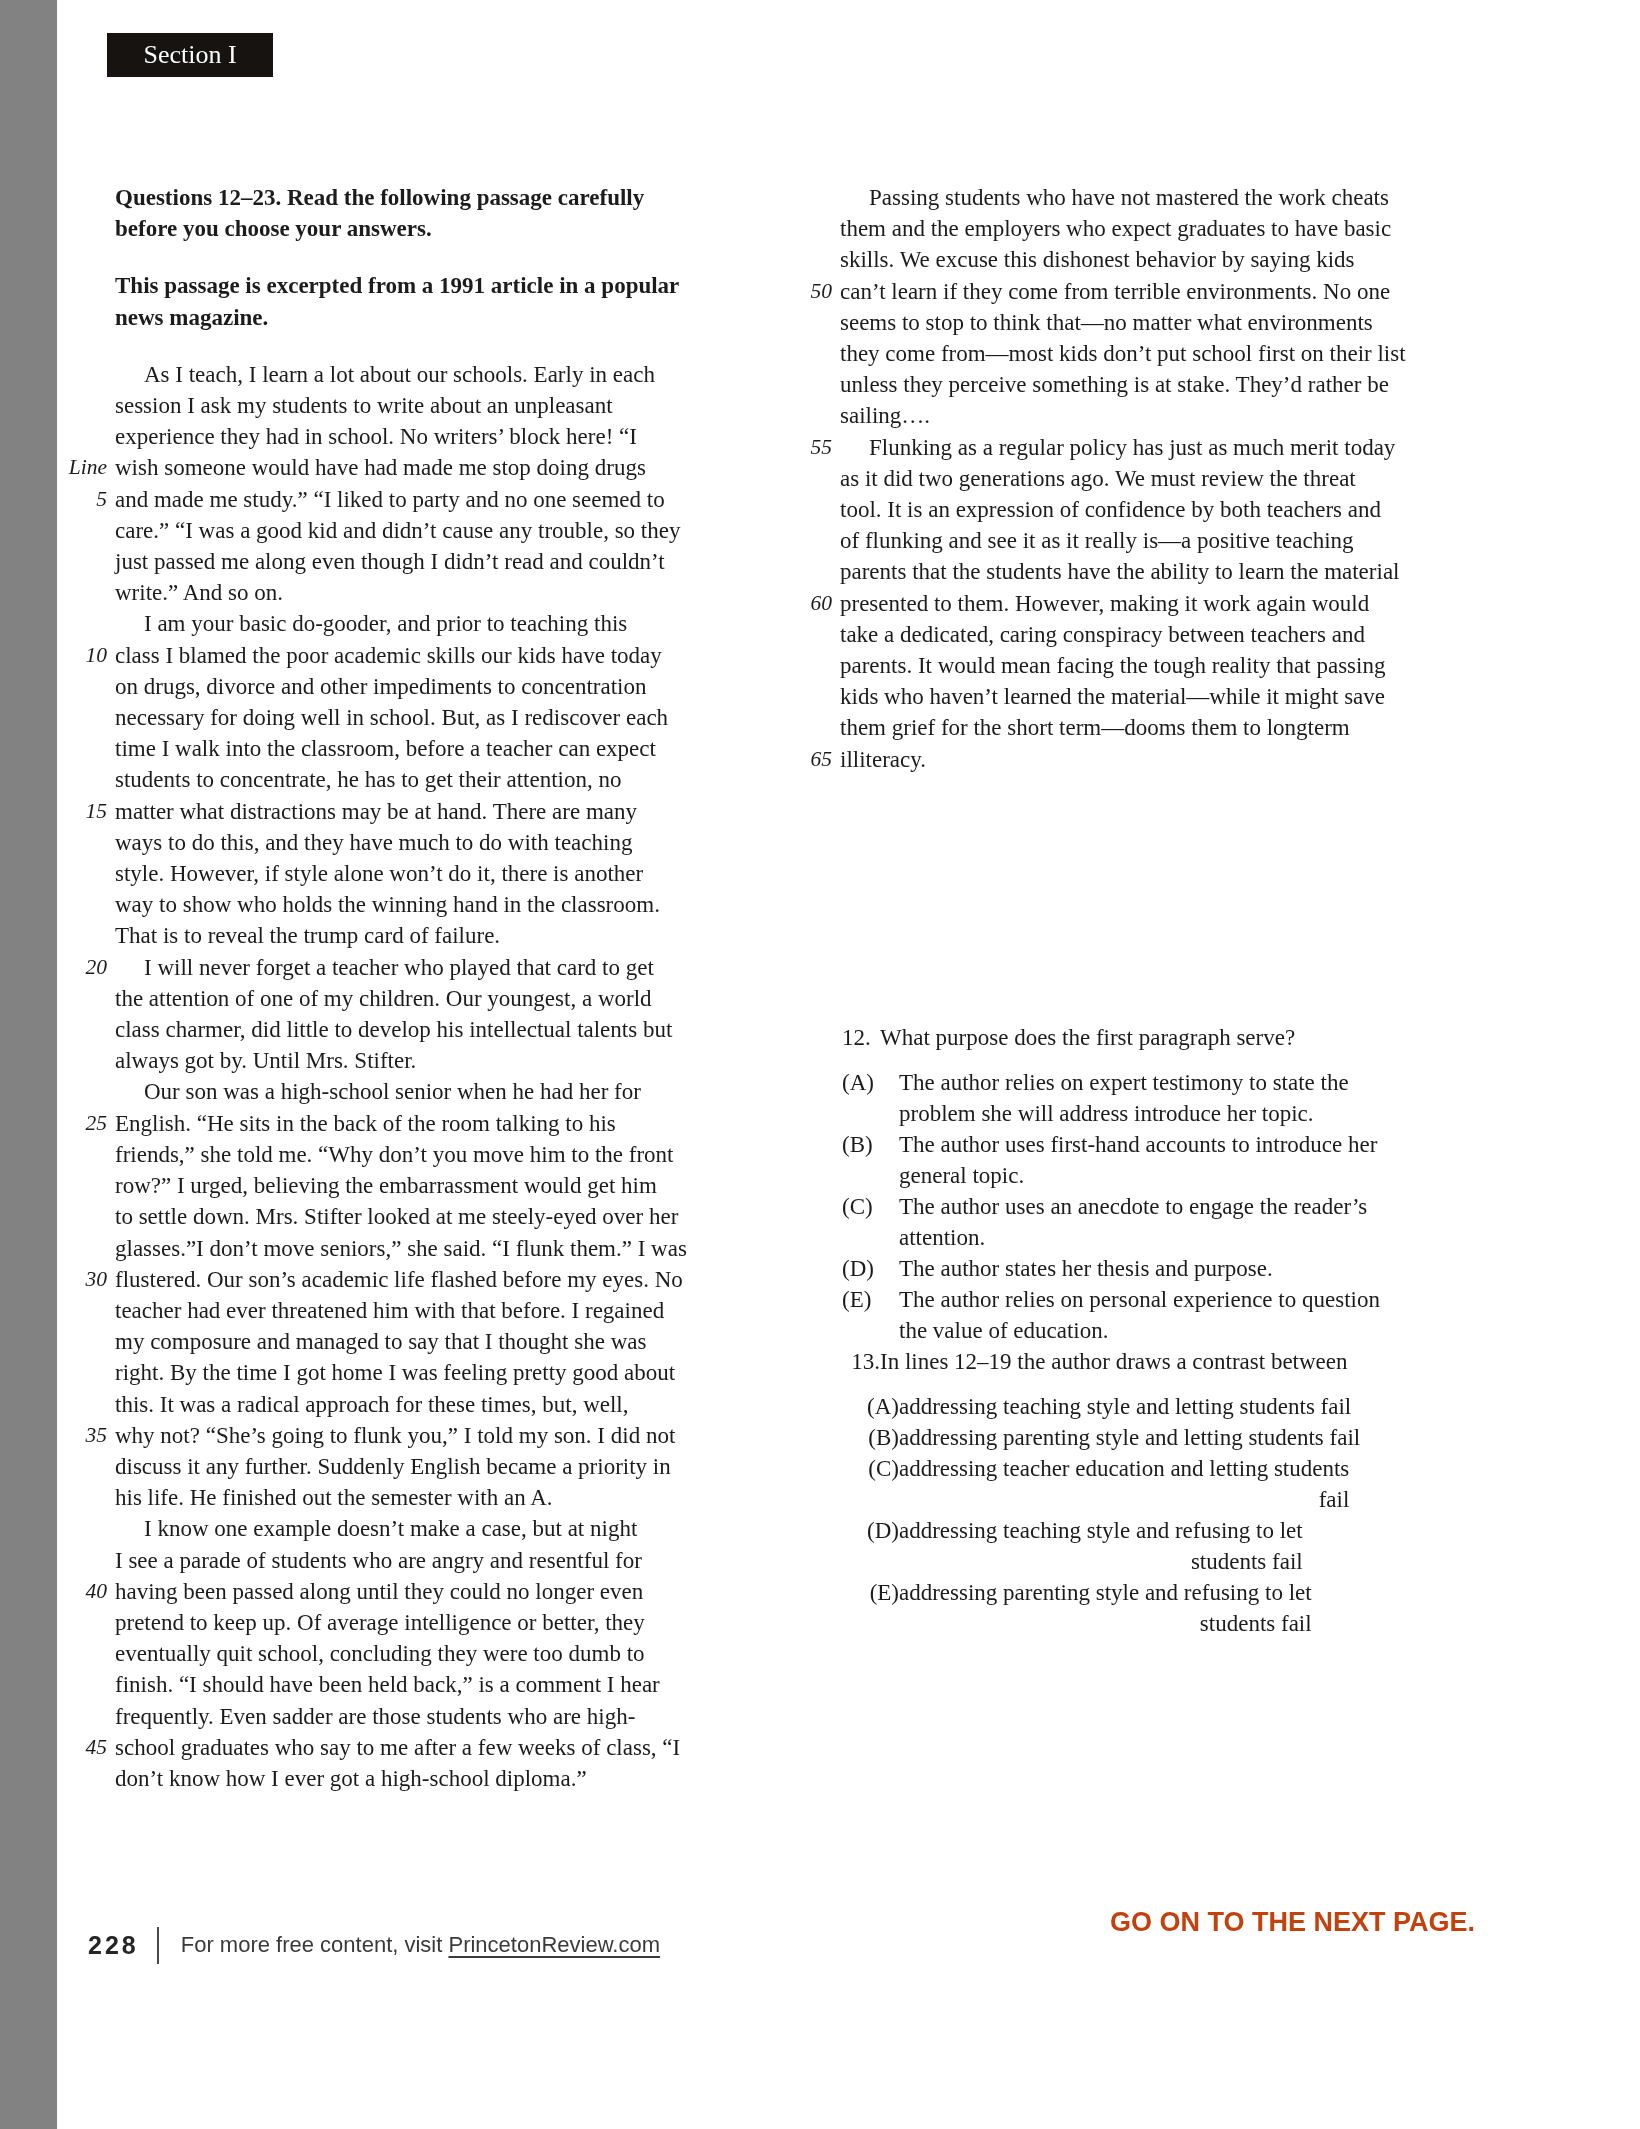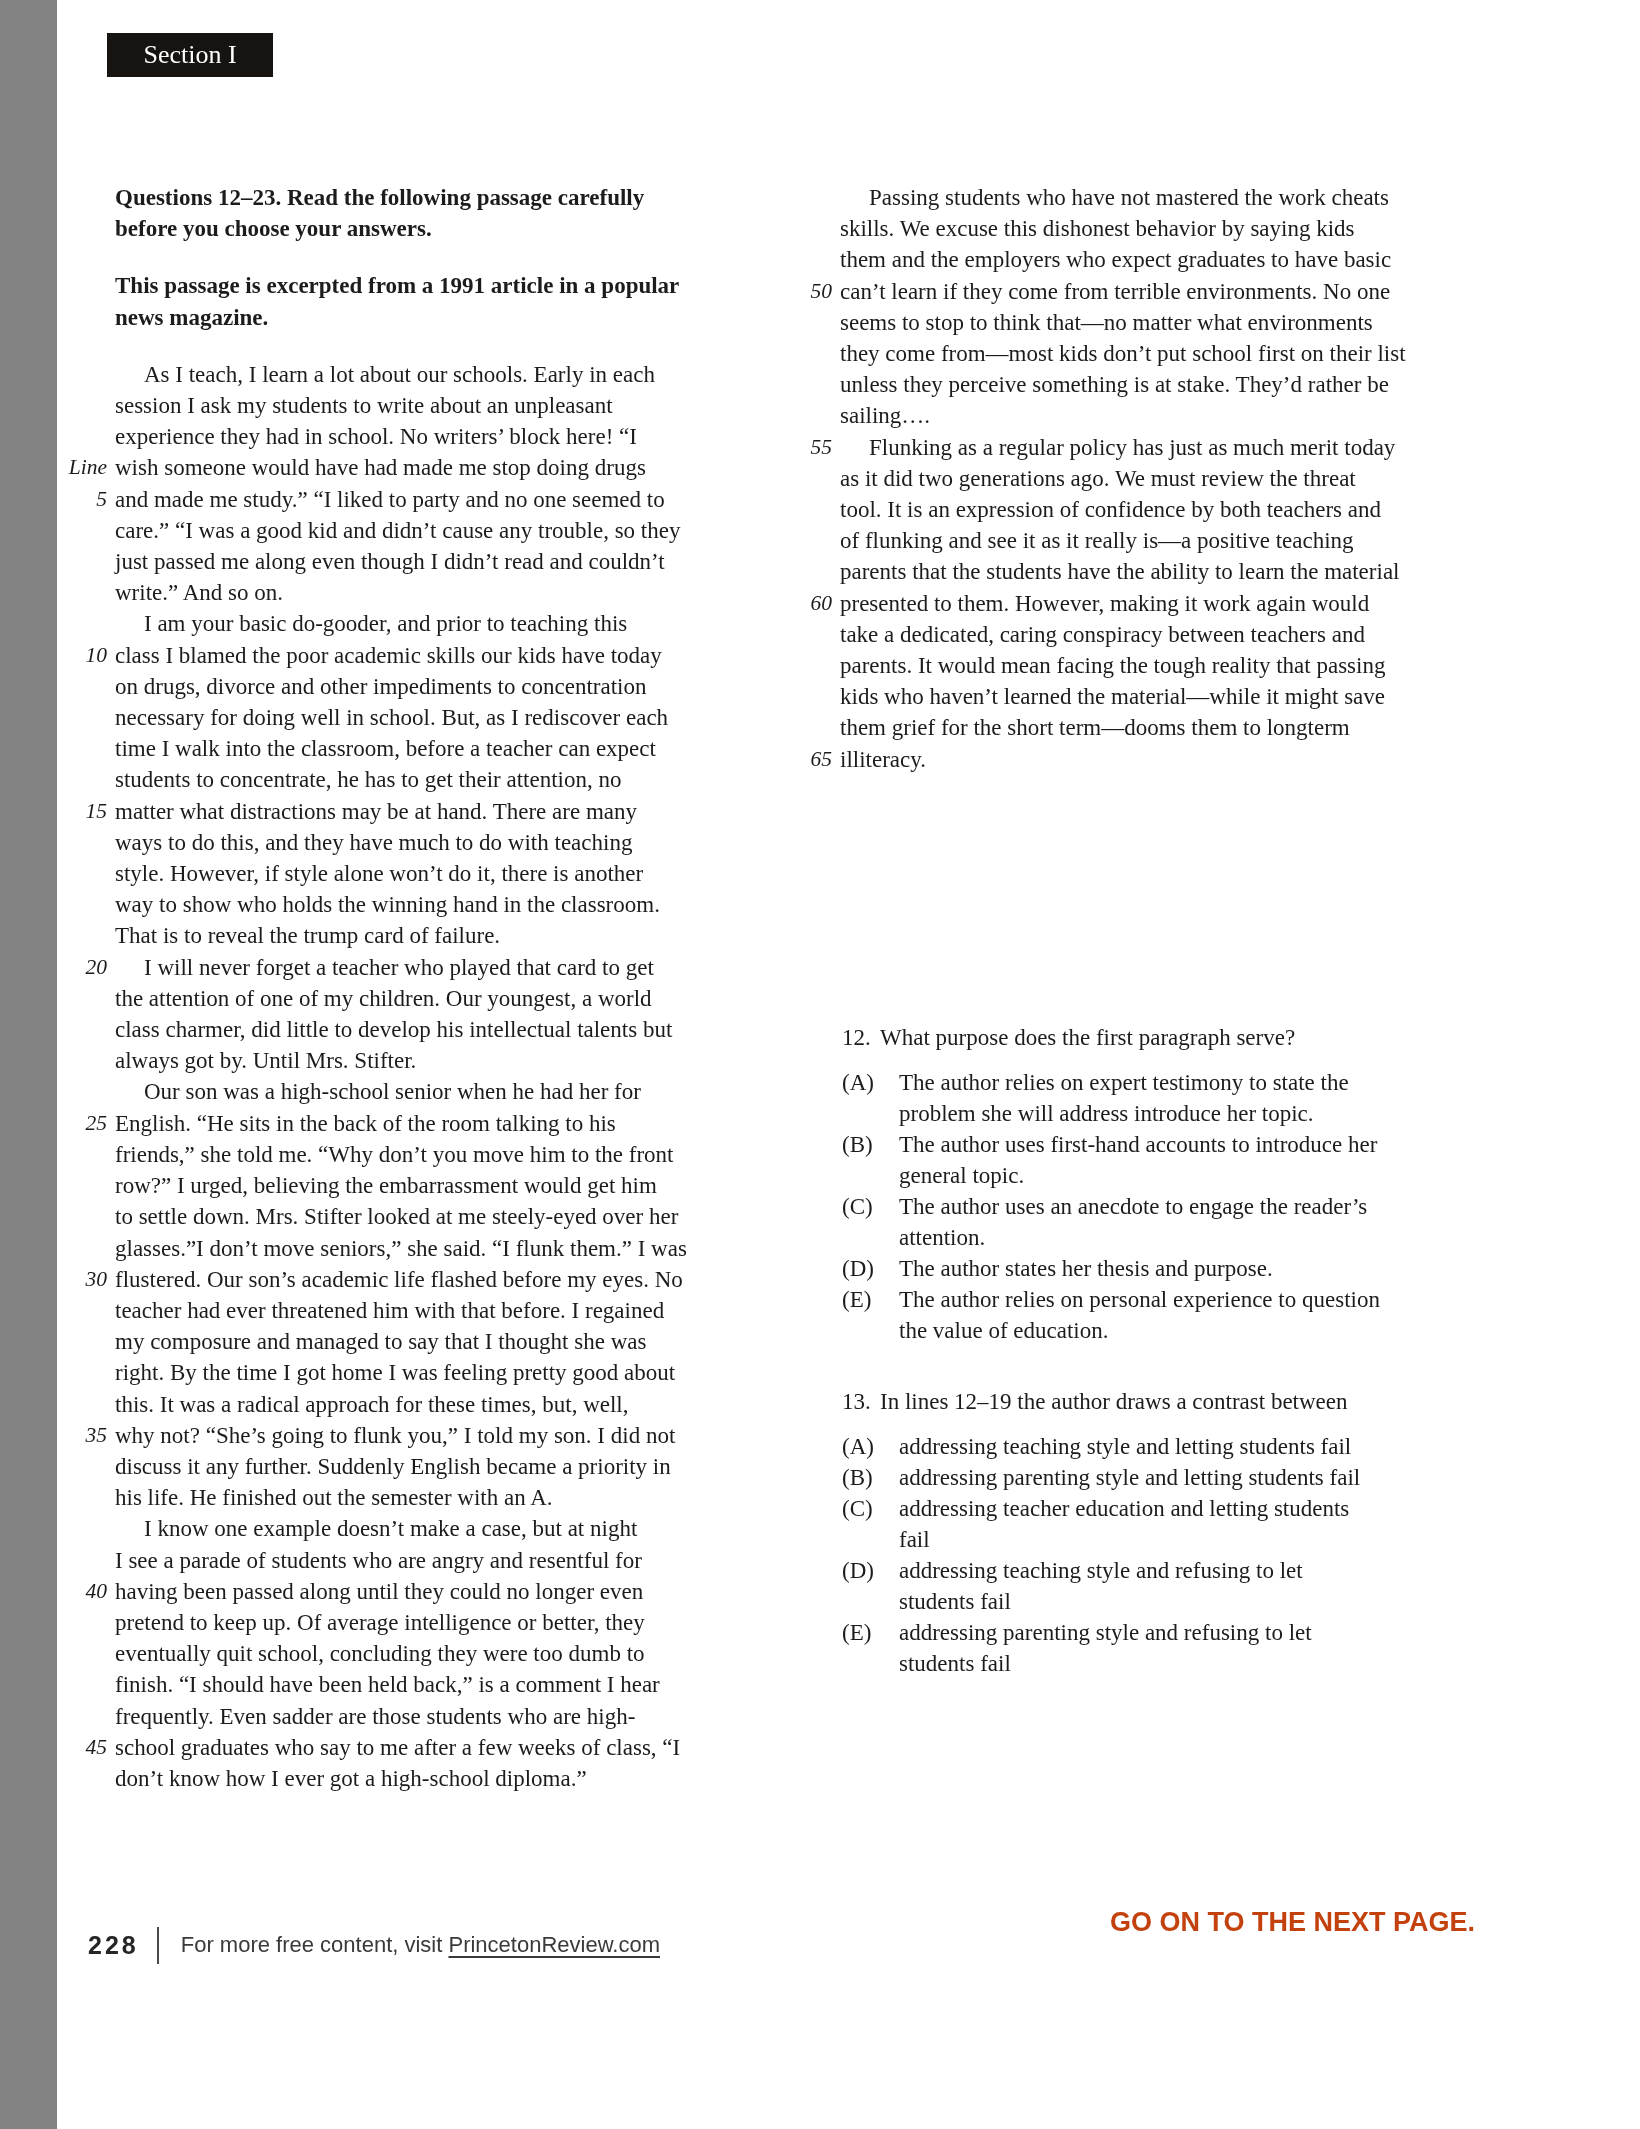--- a/index.html
+++ b/index.html
@@ -18,21 +18,21 @@
   .bold-head{font-weight:bold;margin-left:50px;}
   .bold-head .hline{line-height:31.2px;font-size:23px;white-space:nowrap;}
   .src-note{margin-top:26px;}
   .passage-lines{margin-top:26px;}
   .right-col .passage-lines{margin-top:0;}
   .pline{display:flex;line-height:31.2px;font-size:23px;}
   .lnum{flex:none;width:42px;padding-right:8px;text-align:right;font-style:italic;font-size:21.5px;}
   .ltxt{white-space:nowrap;}
   .pline.indent .ltxt{text-indent:29px;}
   .questions{position:absolute;left:842px;top:1022px;width:660px;}
-  .question + .question{margin-top:40px;}
+  .question + .question{text-align:right;}
   .qstem{display:flex;line-height:31px;font-size:23px;margin-bottom:14px;}
   .qnum{flex:none;width:38px;}
   .stem-text{white-space:nowrap;}
   .choice{display:flex;font-size:23px;line-height:31px;}
   .cletter{flex:none;width:57px;}
   .ctext .cline{white-space:nowrap;line-height:31px;}
   .go-on{
     position:absolute;left:1110px;top:1907px;
     font-family:"Liberation Sans", sans-serif;font-weight:bold;font-size:27px;
     letter-spacing:0px;color:#c2410c;white-space:nowrap;
@@ -253,25 +253,25 @@
 </div>
 
 <div class="right-col">
   <div class="passage-lines" id="right-lines">
       <div class="pline indent">
         <span class="lnum"></span>
         <span class="ltxt">Passing students who have not mastered the work cheats</span>
       </div>
       <div class="pline">
         <span class="lnum"></span>
+        <span class="ltxt">them and the employers who expect graduates to have basic</span>
+      </div>
+      <div class="pline">
+        <span class="lnum"></span>
         <span class="ltxt">skills. We excuse this dishonest behavior by saying kids</span>
-      </div>
-      <div class="pline">
-        <span class="lnum"></span>
-        <span class="ltxt">them and the employers who expect graduates to have basic</span>
       </div>
       <div class="pline">
         <span class="lnum">50</span>
         <span class="ltxt">can’t learn if they come from terrible environments. No one</span>
       </div>
       <div class="pline">
         <span class="lnum"></span>
         <span class="ltxt">seems to stop to think that—no matter what environments</span>
       </div>
       <div class="pline">

